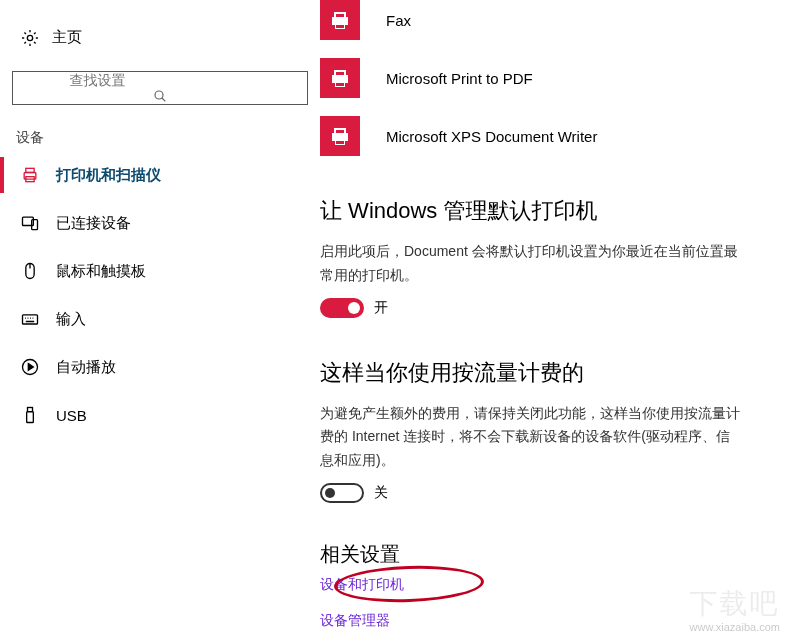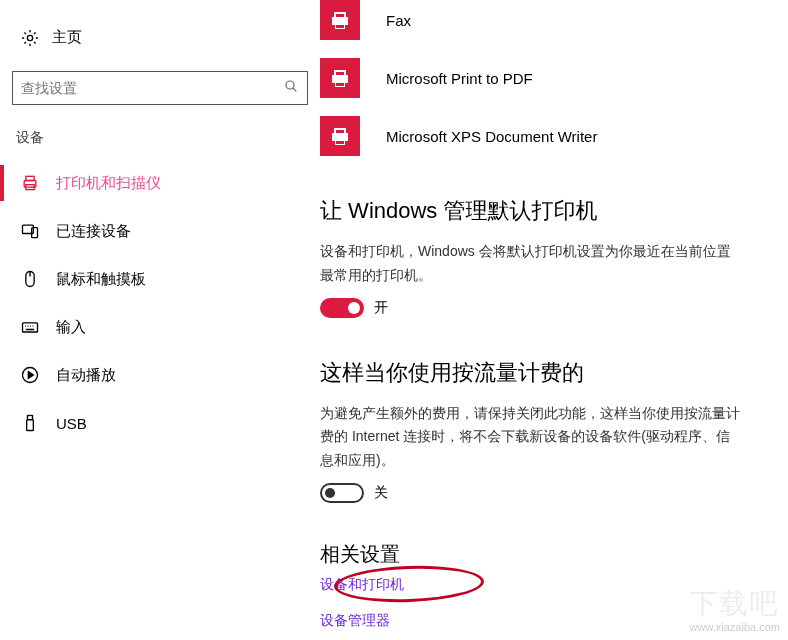--- a/index.html
+++ b/index.html
@@ -29,47 +29,48 @@
   }
   .home-row span { font-size: 15px; }
   .gear-icon svg { width: 20px; height: 20px; }
   .search-box {
     border: 1px solid #555;
     height: 34px;
     display: flex;
     align-items: center;
     padding: 0 8px;
     margin: 6px 2px 20px 2px;
+    flex-direction: column;
   }
   .search-box input {
     flex: 1;
     border: none;
     outline: none;
     font-size: 14px;
     font-family: inherit;
     background: transparent;
   }
   .search-icon svg { width: 16px; height: 16px; opacity: .6; }
   .section-label {
     font-size: 14px;
     color: #444;
     padding: 4px 6px;
-    margin-bottom: 8px;
   }
   .nav-item {
     display: flex;
     align-items: center;
     gap: 16px;
     padding: 14px 10px;
     font-size: 15px;
     cursor: pointer;
     position: relative;
   }
   .nav-item.active {
-    color: #ec4899;
+    color: #0c4a6e;
+    font-weight: bold;
   }
   .nav-item.active::before {
     content: "";
     position: absolute;
     left: -10px;
     top: 6px;
     bottom: 6px;
     width: 4px;
     background: #d81b3e;
   }
@@ -284,21 +285,21 @@
     <div class="printer-row">
       <div class="printer-tile">
         <svg viewBox="0 0 24 24">
             <path d="M6 9V4h12v5h2v8h-3v4H7v-4H4V9h2zm2-3v3h8V6H8zm0 11v3h8v-3H8z"></path>
           </svg>
       </div>
       <span class="printer-label">Microsoft XPS Document Writer</span>
     </div>
 
     <div class="h2">让 Windows 管理默认打印机</div>
-    <div class="desc">设备和打印机，Windows 会将默认打印机设置为你最近在当前位置最常用的打印机。</div>
+    <div class="desc">启用此项后，Document 会将默认打印机设置为你最近在当前位置最常用的打印机。</div>
     <div class="toggle-row">
       <div class="toggle on">
           <div class="knob"></div>
         </div>
       <span class="toggle-label">开</span>
     </div>
 
     <div class="h2">这样当你使用按流量计费的</div>
     <div class="desc">为避免产生额外的费用，请保持关闭此功能，这样当你使用按流量计费的 Internet 连接时，将不会下载新设备的设备软件(驱动程序、信息和应用)。</div>
     <div class="toggle-row">

